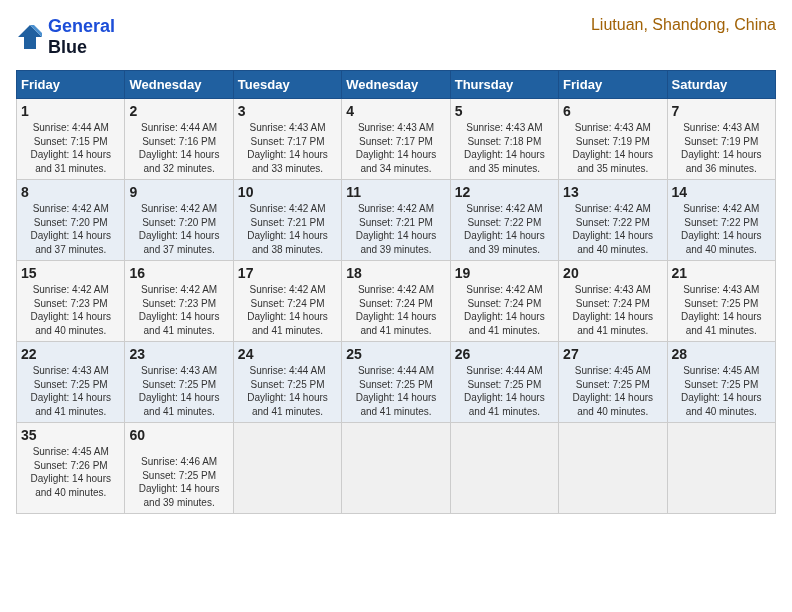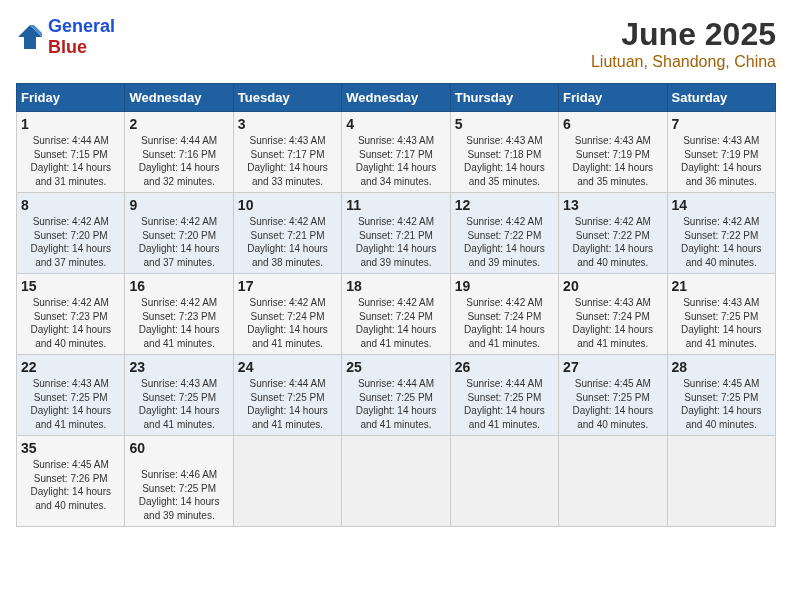--- a/index.html
+++ b/index.html
@@ -87,25 +87,24 @@
 
 <div class="header-section">
   <div class="logo">
     <svg class="logo-icon" viewBox="0 0 28 28">
       <rect x="0" y="0" width="28" height="28" fill="white"></rect>
       <polygon points="14,2 26,14 20,14 20,26 8,26 8,14 2,14" fill="#2060a0"></polygon>
       <polygon points="18,2 26,10 26,14 14,2" fill="#4a90d0"></polygon>
     </svg>
     <div>
       <span style="font-size:18px;font-weight:bold;color:#1d4ed8;">General</span><br>
-      <span style="font-size:18px;font-weight:bold;color:#b91c1c;">Blue</span>
+      <span style="font-size:18px;font-weight:bold;color:#0f172a;">Blue</span>
     </div>
   </div>
   <div class="title-section">
-    <div class="calendar-title">June 2025</div>
     <div class="calendar-subtitle">Liutuan, Shandong, China</div>
   </div>
 </div>
 
 <table>
   <thead>
     <tr>
     <th>Friday</th>
         <th>Wednesday</th>
         <th>Tuesday</th>

